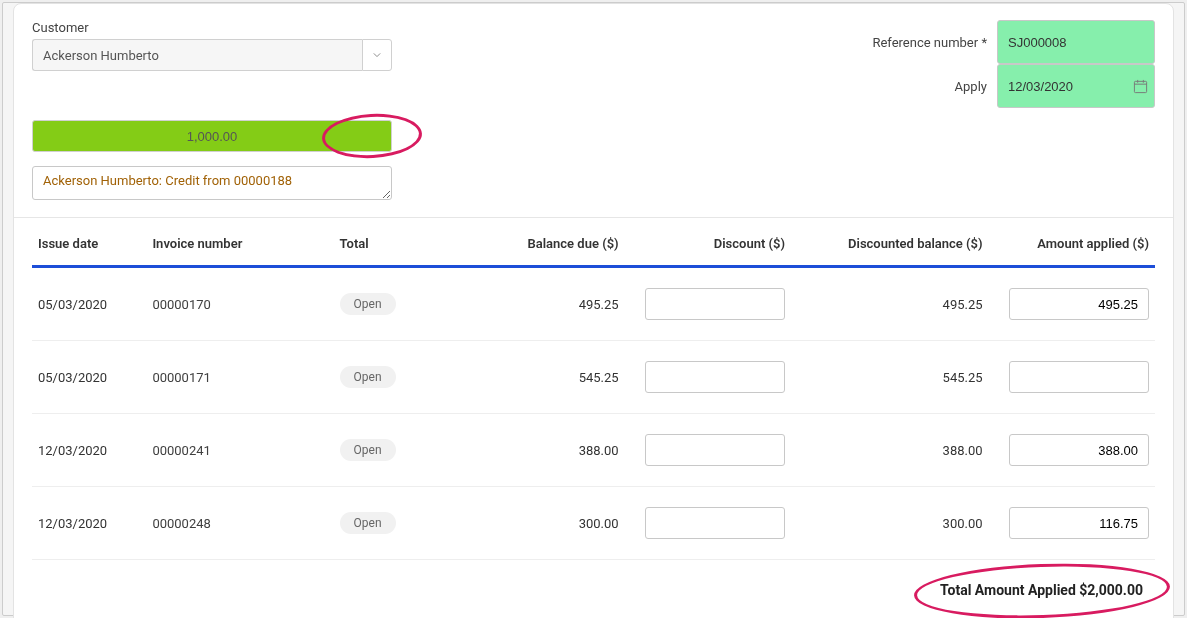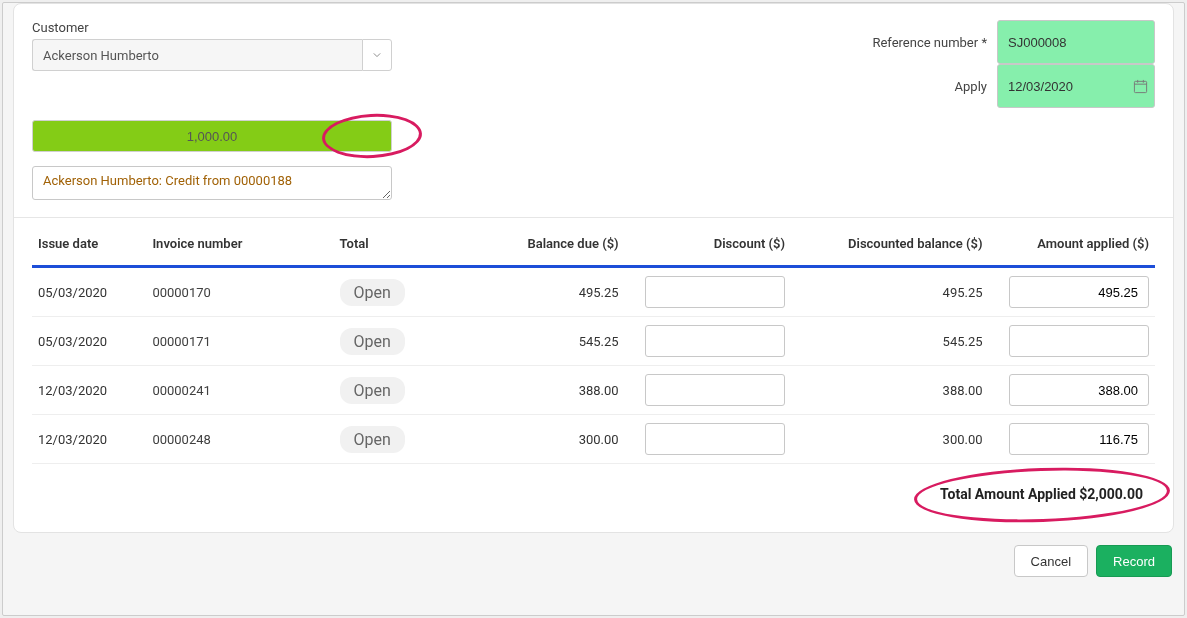--- a/index.html
+++ b/index.html
@@ -132,42 +132,42 @@
   .table th {
     text-align: left;
     font-weight: 600;
     font-size: 13px;
     color: #333;
     padding: 14px 6px 14px 6px;
     border-bottom: 3px solid #1d4ed8;
   }
   .table th.r, .table td.r { text-align: right; }
   .table td {
-    padding: 8px 6px;
+    padding: 20px 6px;
     border-bottom: 1px solid #eee;
     font-size: 13px;
     color: #333;
     vertical-align: middle;
     height: 48px;
   }
   .col-issue { width: 110px; }
   .col-inv { width: 180px; }
   .col-status { width: 120px; text-align:left; }
   .col-bal { width: 160px; }
   .col-disc { width: 160px; }
   .col-db { width: 190px; }
   .col-amt { width: 160px; }
   .invoice-link { color: #404040; text-decoration: none; cursor: pointer; }
   .status-pill {
     display: inline-block;
     background: #f1f1f1;
     color: #666;
     border-radius: 12px;
     padding: 4px 14px;
-    font-size: 16px;
+    font-size: 12px;
   }
   .cell-input {
     width: 140px;
     height: 32px;
     border: 1px solid #c8c8c8;
     border-radius: 3px;
     padding: 0 10px;
     text-align: right;
     font-size: 13px;
   }

